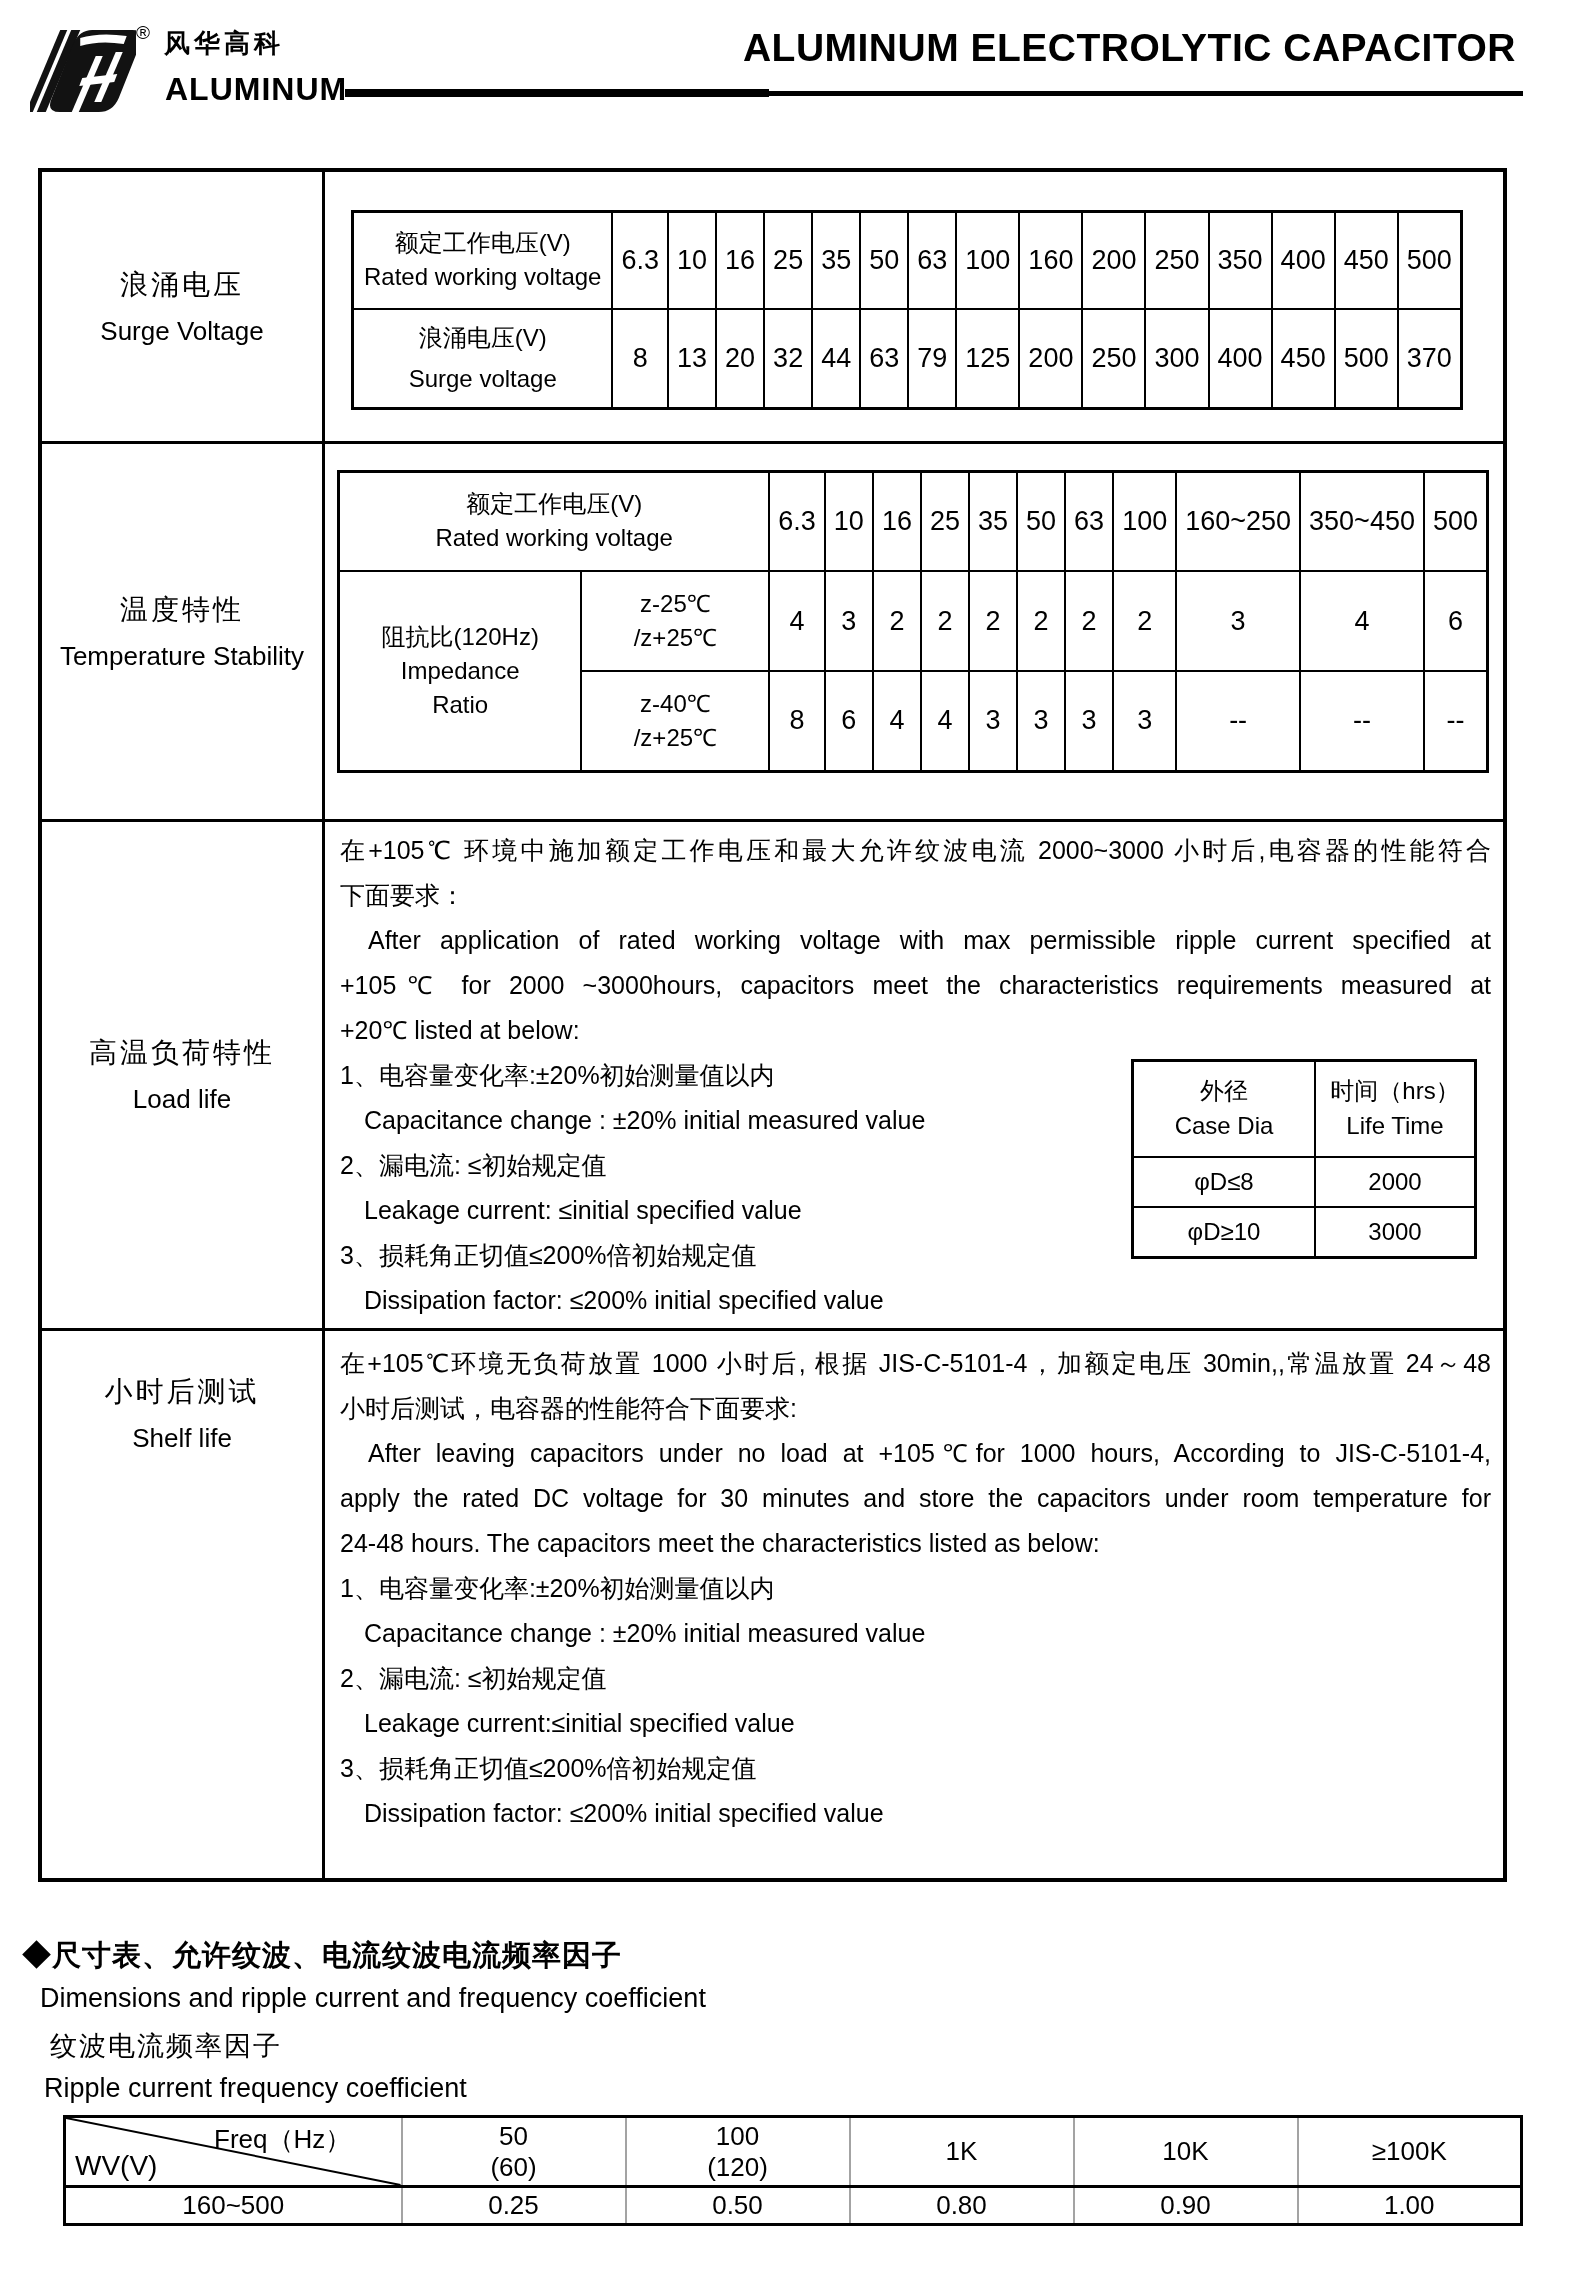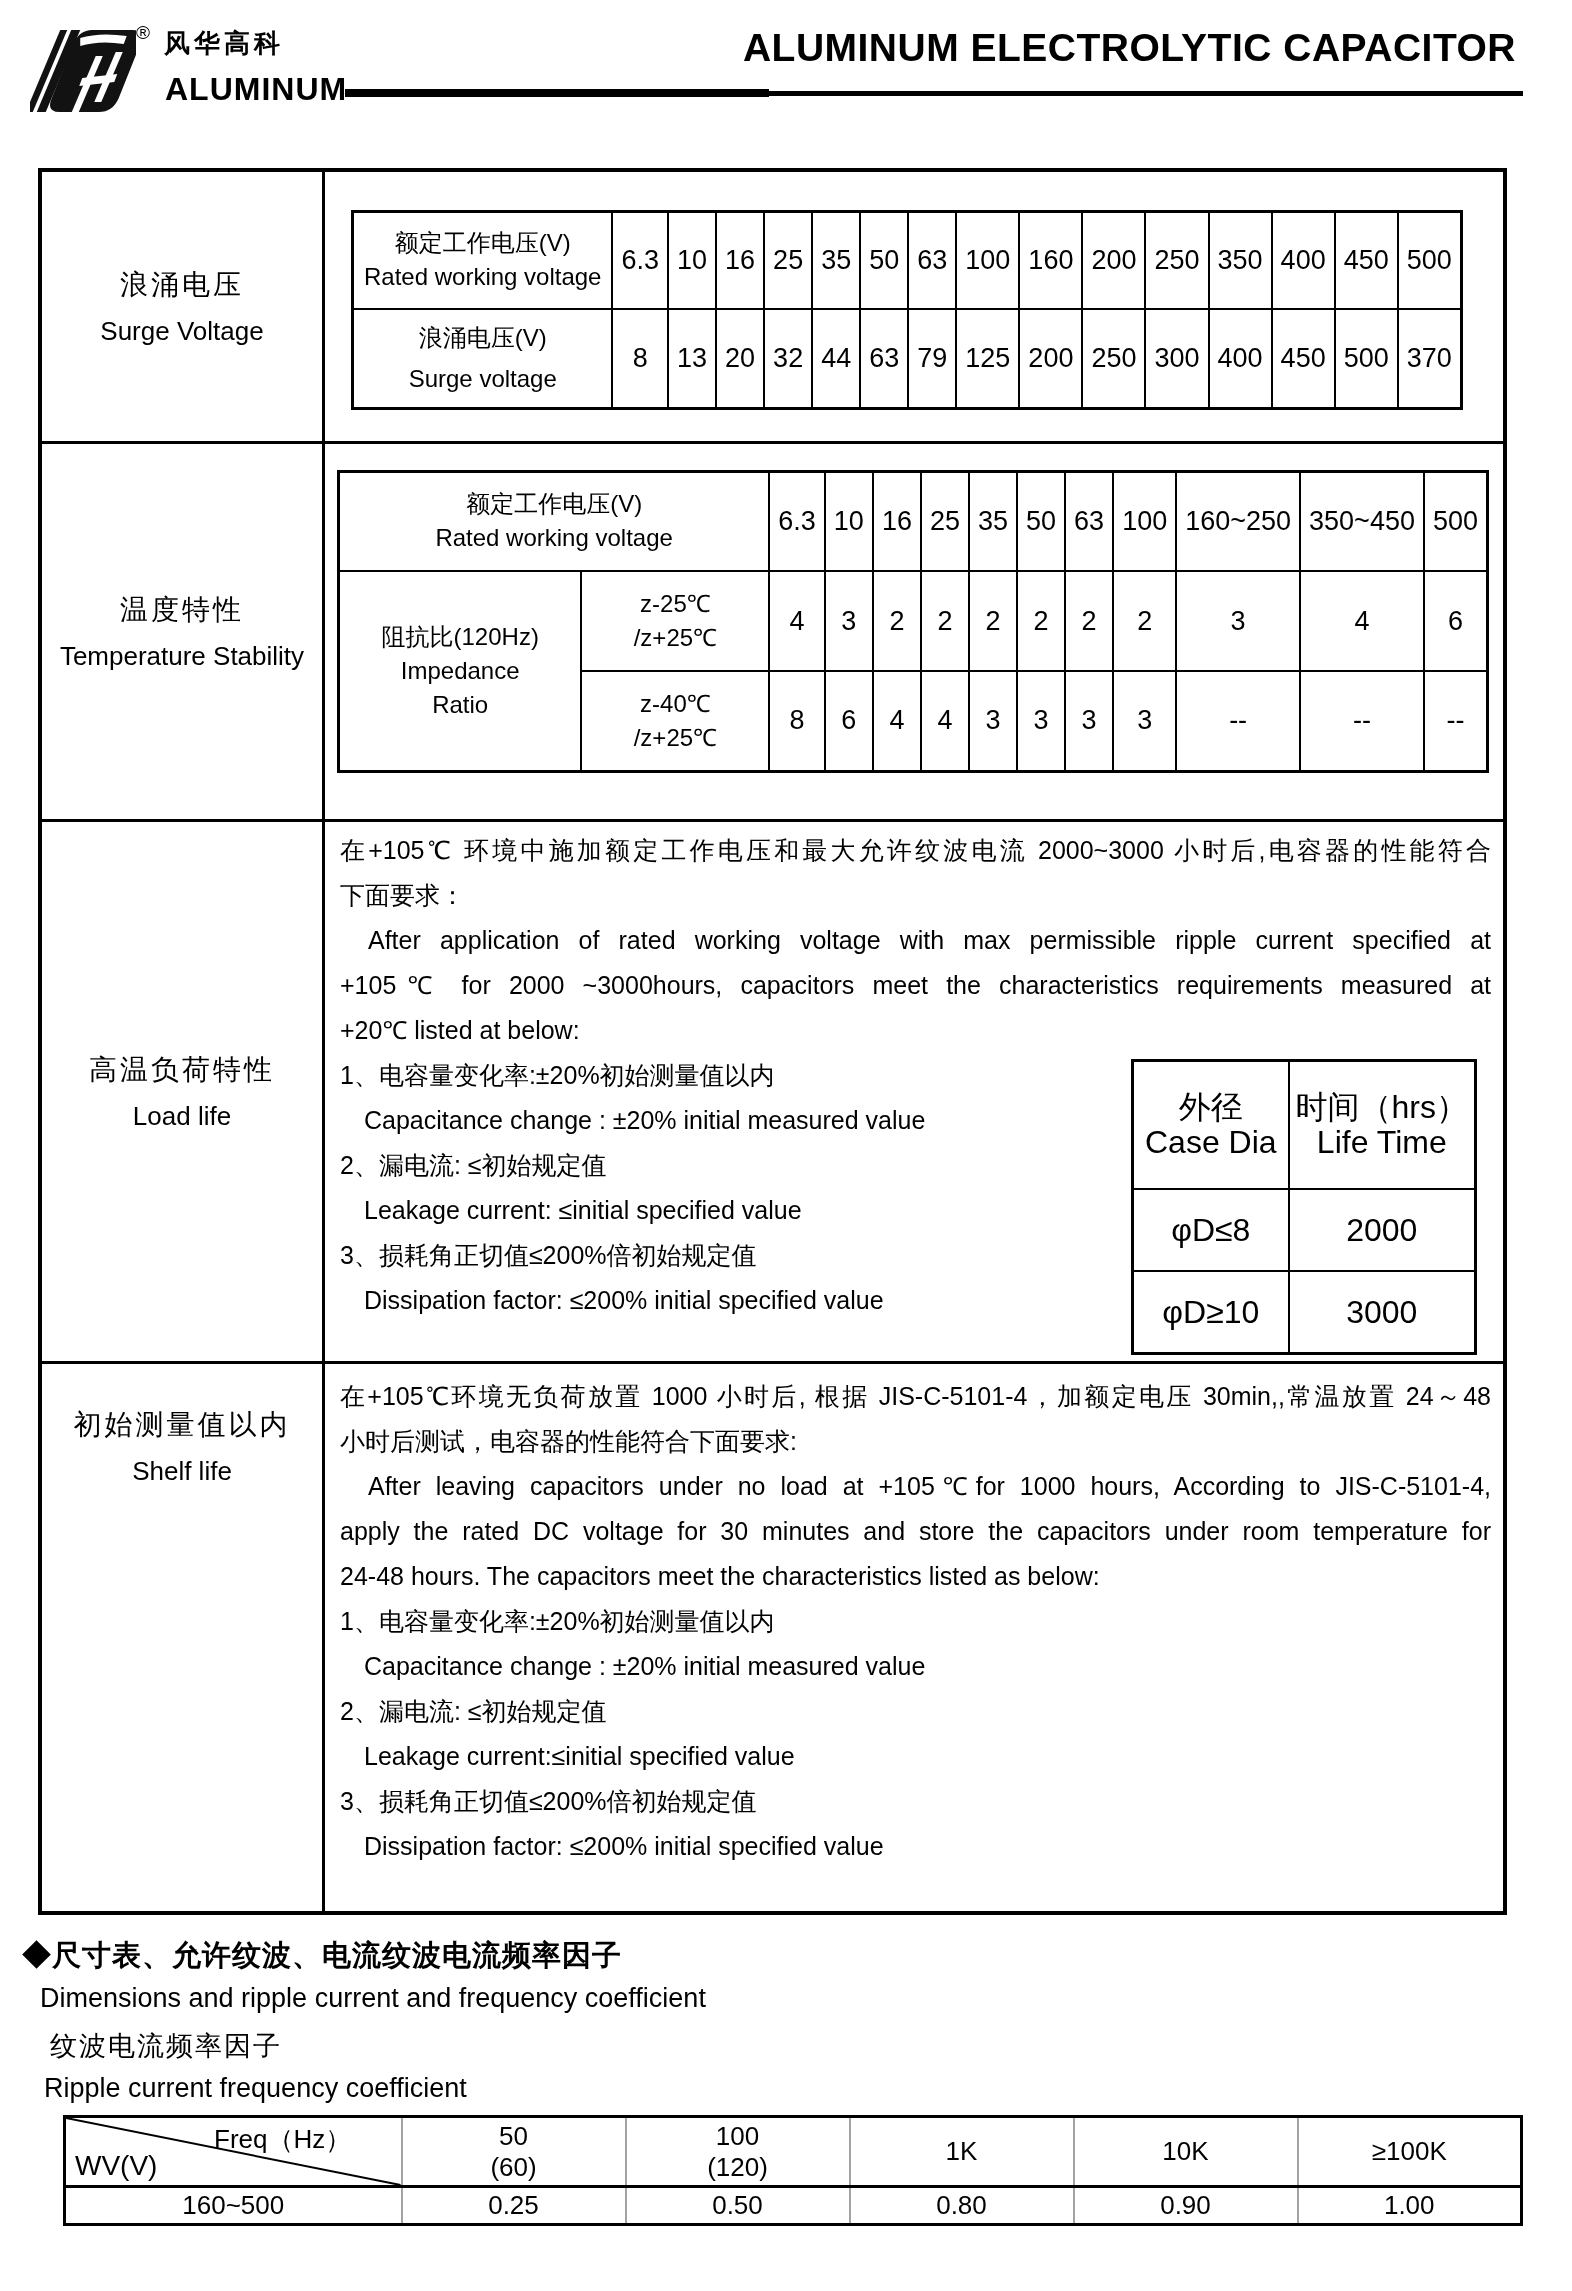--- a/index.html
+++ b/index.html
@@ -43,21 +43,21 @@
   .para{padding:6px 12px 0 15px;font-size:25px;line-height:45px}
   .para-shelf{padding-top:10px}
   .ln{min-height:45px}
   .just{text-align:justify;text-align-last:justify}
   .ind{text-indent:28px}
   .ien{padding-left:24px}
 
   
   .life{float:right;border-collapse:collapse;border:3px solid #000;width:346px;
         margin:6px 14px 6px 26px;text-align:center;line-height:30px;white-space:nowrap}
-  .life td{border:2px solid #000;font-size:32px;padding:16px 6px}
+  .life td{border:2px solid #000;font-size:24px;padding:0 6px}
   .life tr:first-child td{height:94px}
   .life tr:first-child td div{margin:5px 0}
   .life tr:not(:first-child) td{height:48px}
 
   
   .sec-h{position:absolute;white-space:nowrap}
   .h1{left:22px;top:1936px;font-size:29px;font-weight:bold;letter-spacing:1px}
   .h2{left:40px;top:1983px;font-size:27px}
   .h3{left:50px;top:2028px;font-size:27px;letter-spacing:2px}
   .h4{left:44px;top:2073px;font-size:27px}
@@ -401,21 +401,21 @@
           <div class="ln">2、漏电流: ≤初始规定值</div>
           <div class="ln ien">Leakage current: ≤initial specified value</div>
           <div class="ln">3、损耗角正切值≤200%倍初始规定值</div>
           <div class="ln ien">Dissipation factor: ≤200% initial specified value</div>
         </div>
       </td>
     </tr>
 
     <tr style="height:551px">
       <td class="lbl lbl-top">
-        <div class="lbl-cn">初始测量值以内</div>
+        <div class="lbl-cn">小时后测试</div>
         <div class="lbl-en">Shelf life</div>
       </td>
       <td class="cnt">
         <div class="para para-shelf">
           <div class="ln just">在+105℃环境无负荷放置 1000 小时后, 根据 JIS-C-5101-4，加额定电压 30min,,常温放置 24～48</div>
           <div class="ln">小时后测试，电容器的性能符合下面要求:</div>
           <div class="ln just ind">After leaving capacitors under no load at +105℃for 1000 hours, According to JIS-C-5101-4,</div>
           <div class="ln just">apply the rated DC voltage for 30 minutes and store the capacitors under room temperature for</div>
           <div class="ln">24-48 hours. The capacitors meet the characteristics listed as below:</div>
           <div class="ln">1、电容量变化率:±20%初始测量值以内</div>

